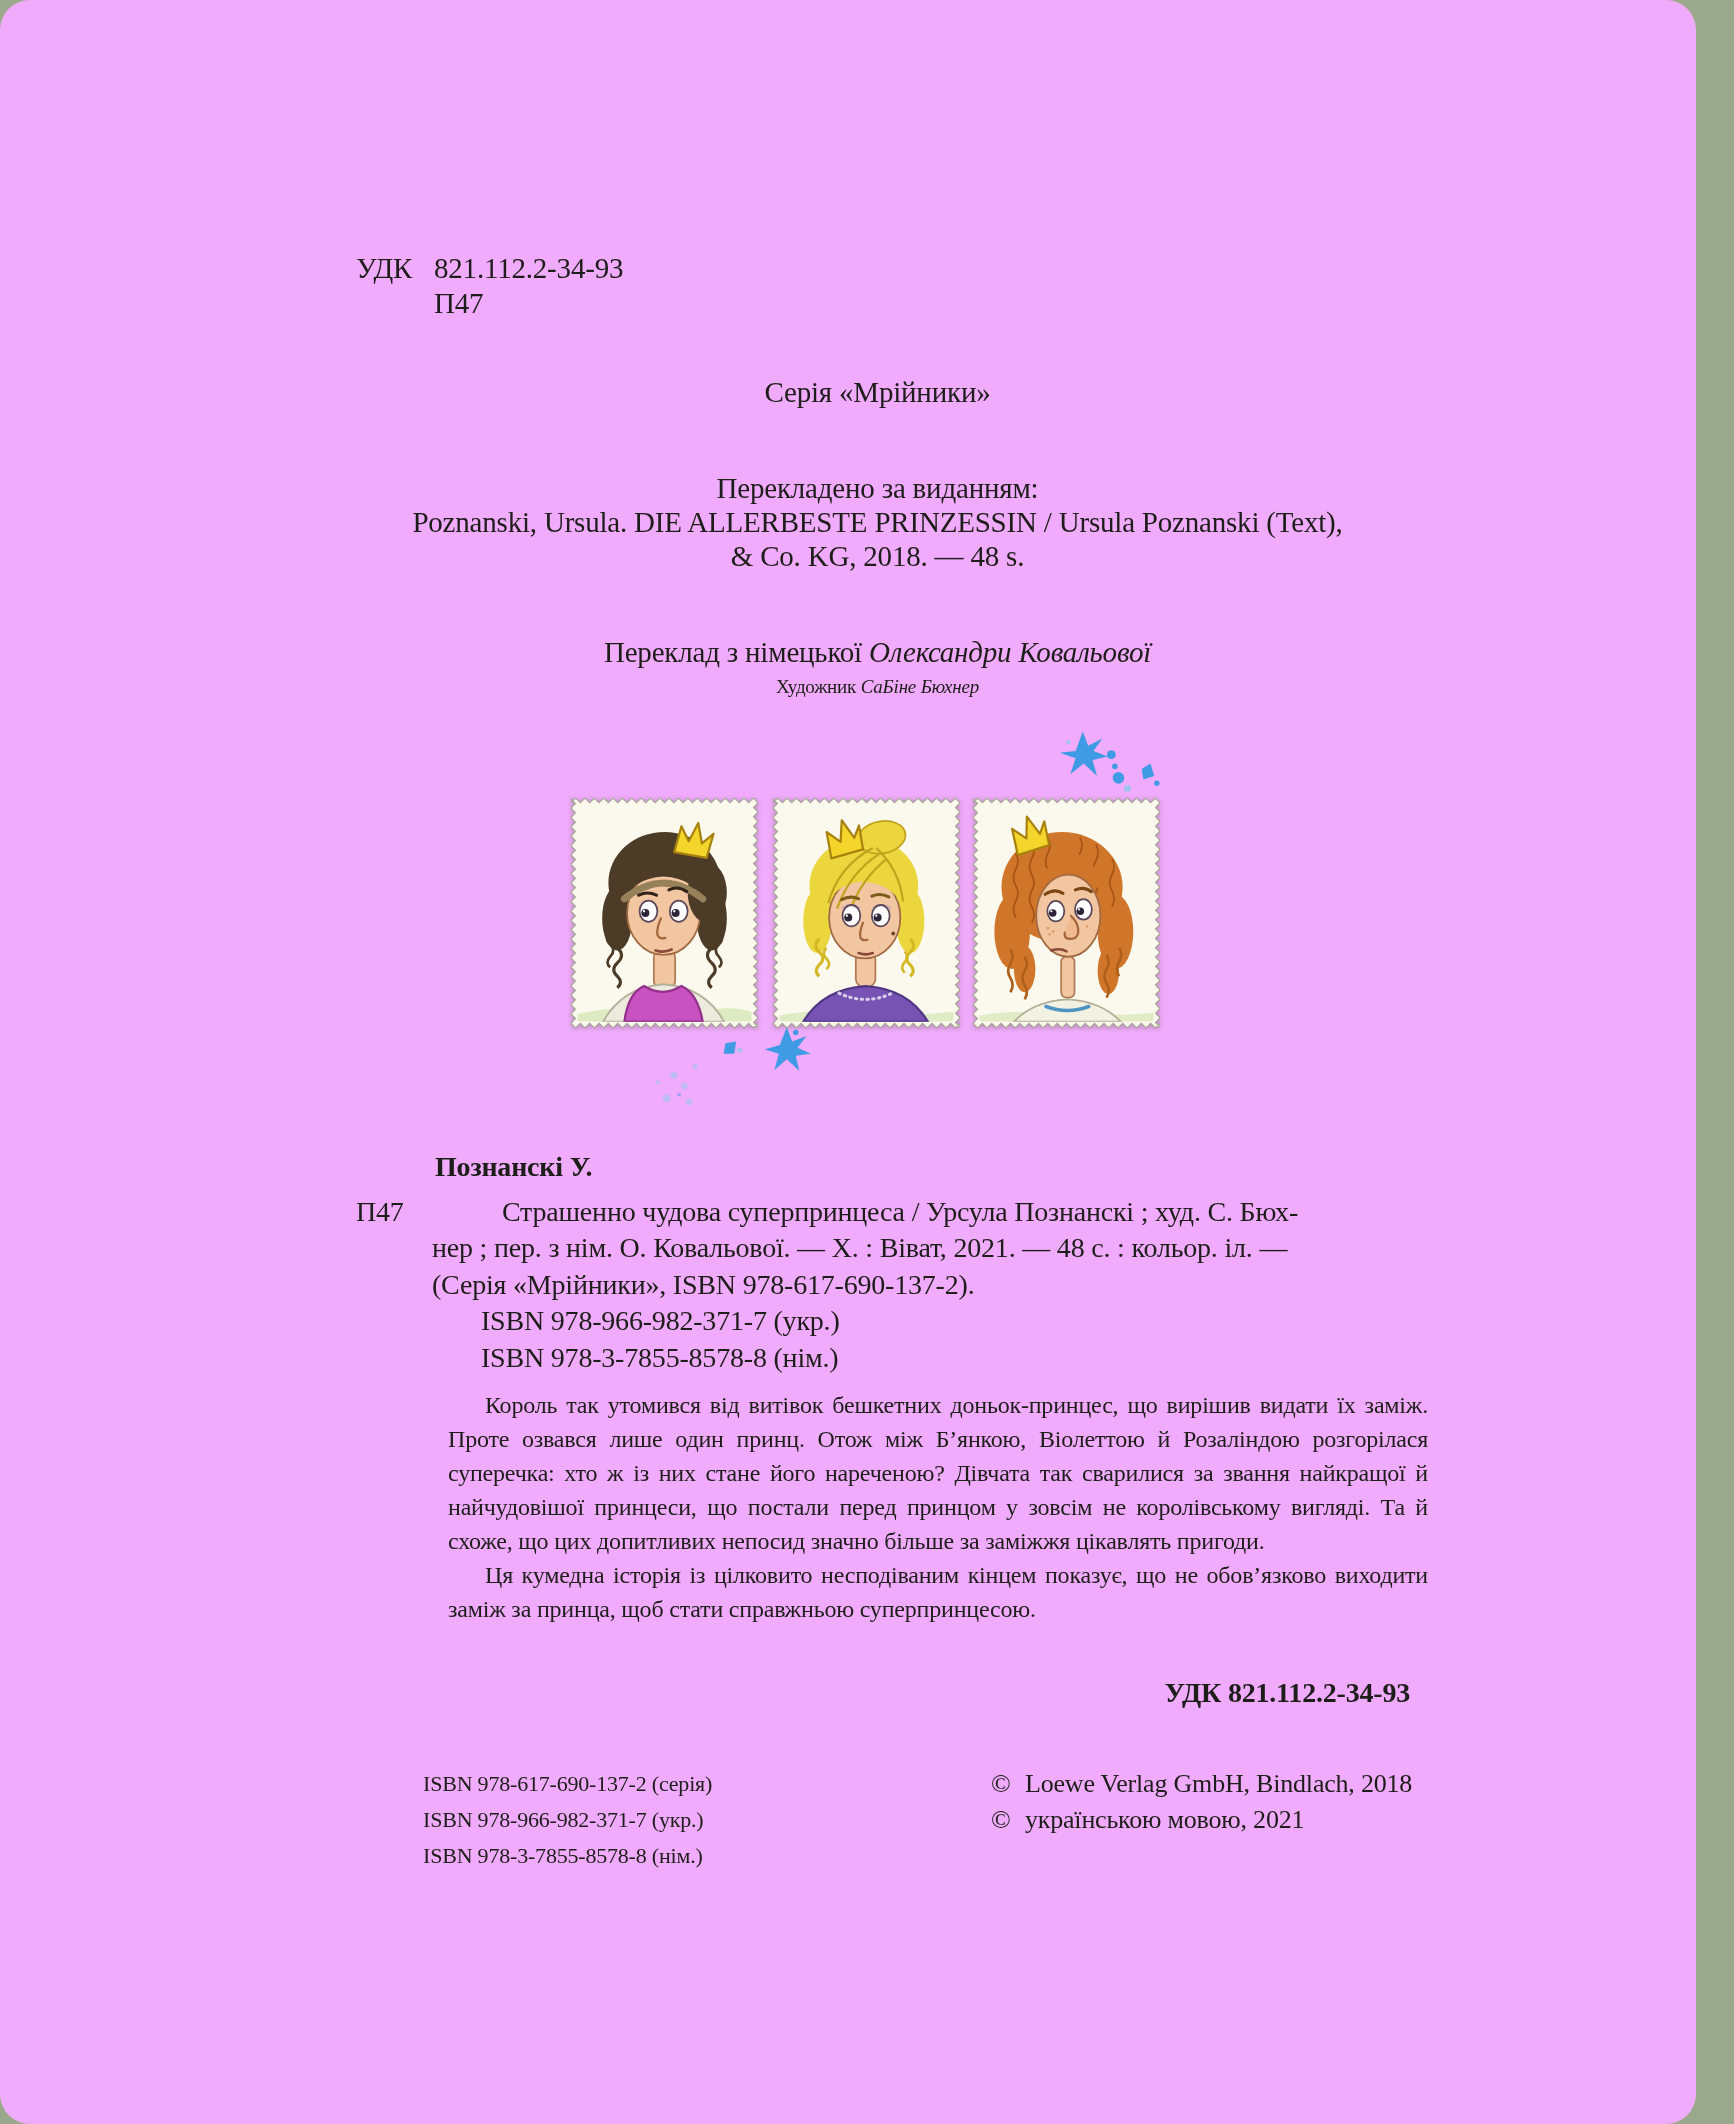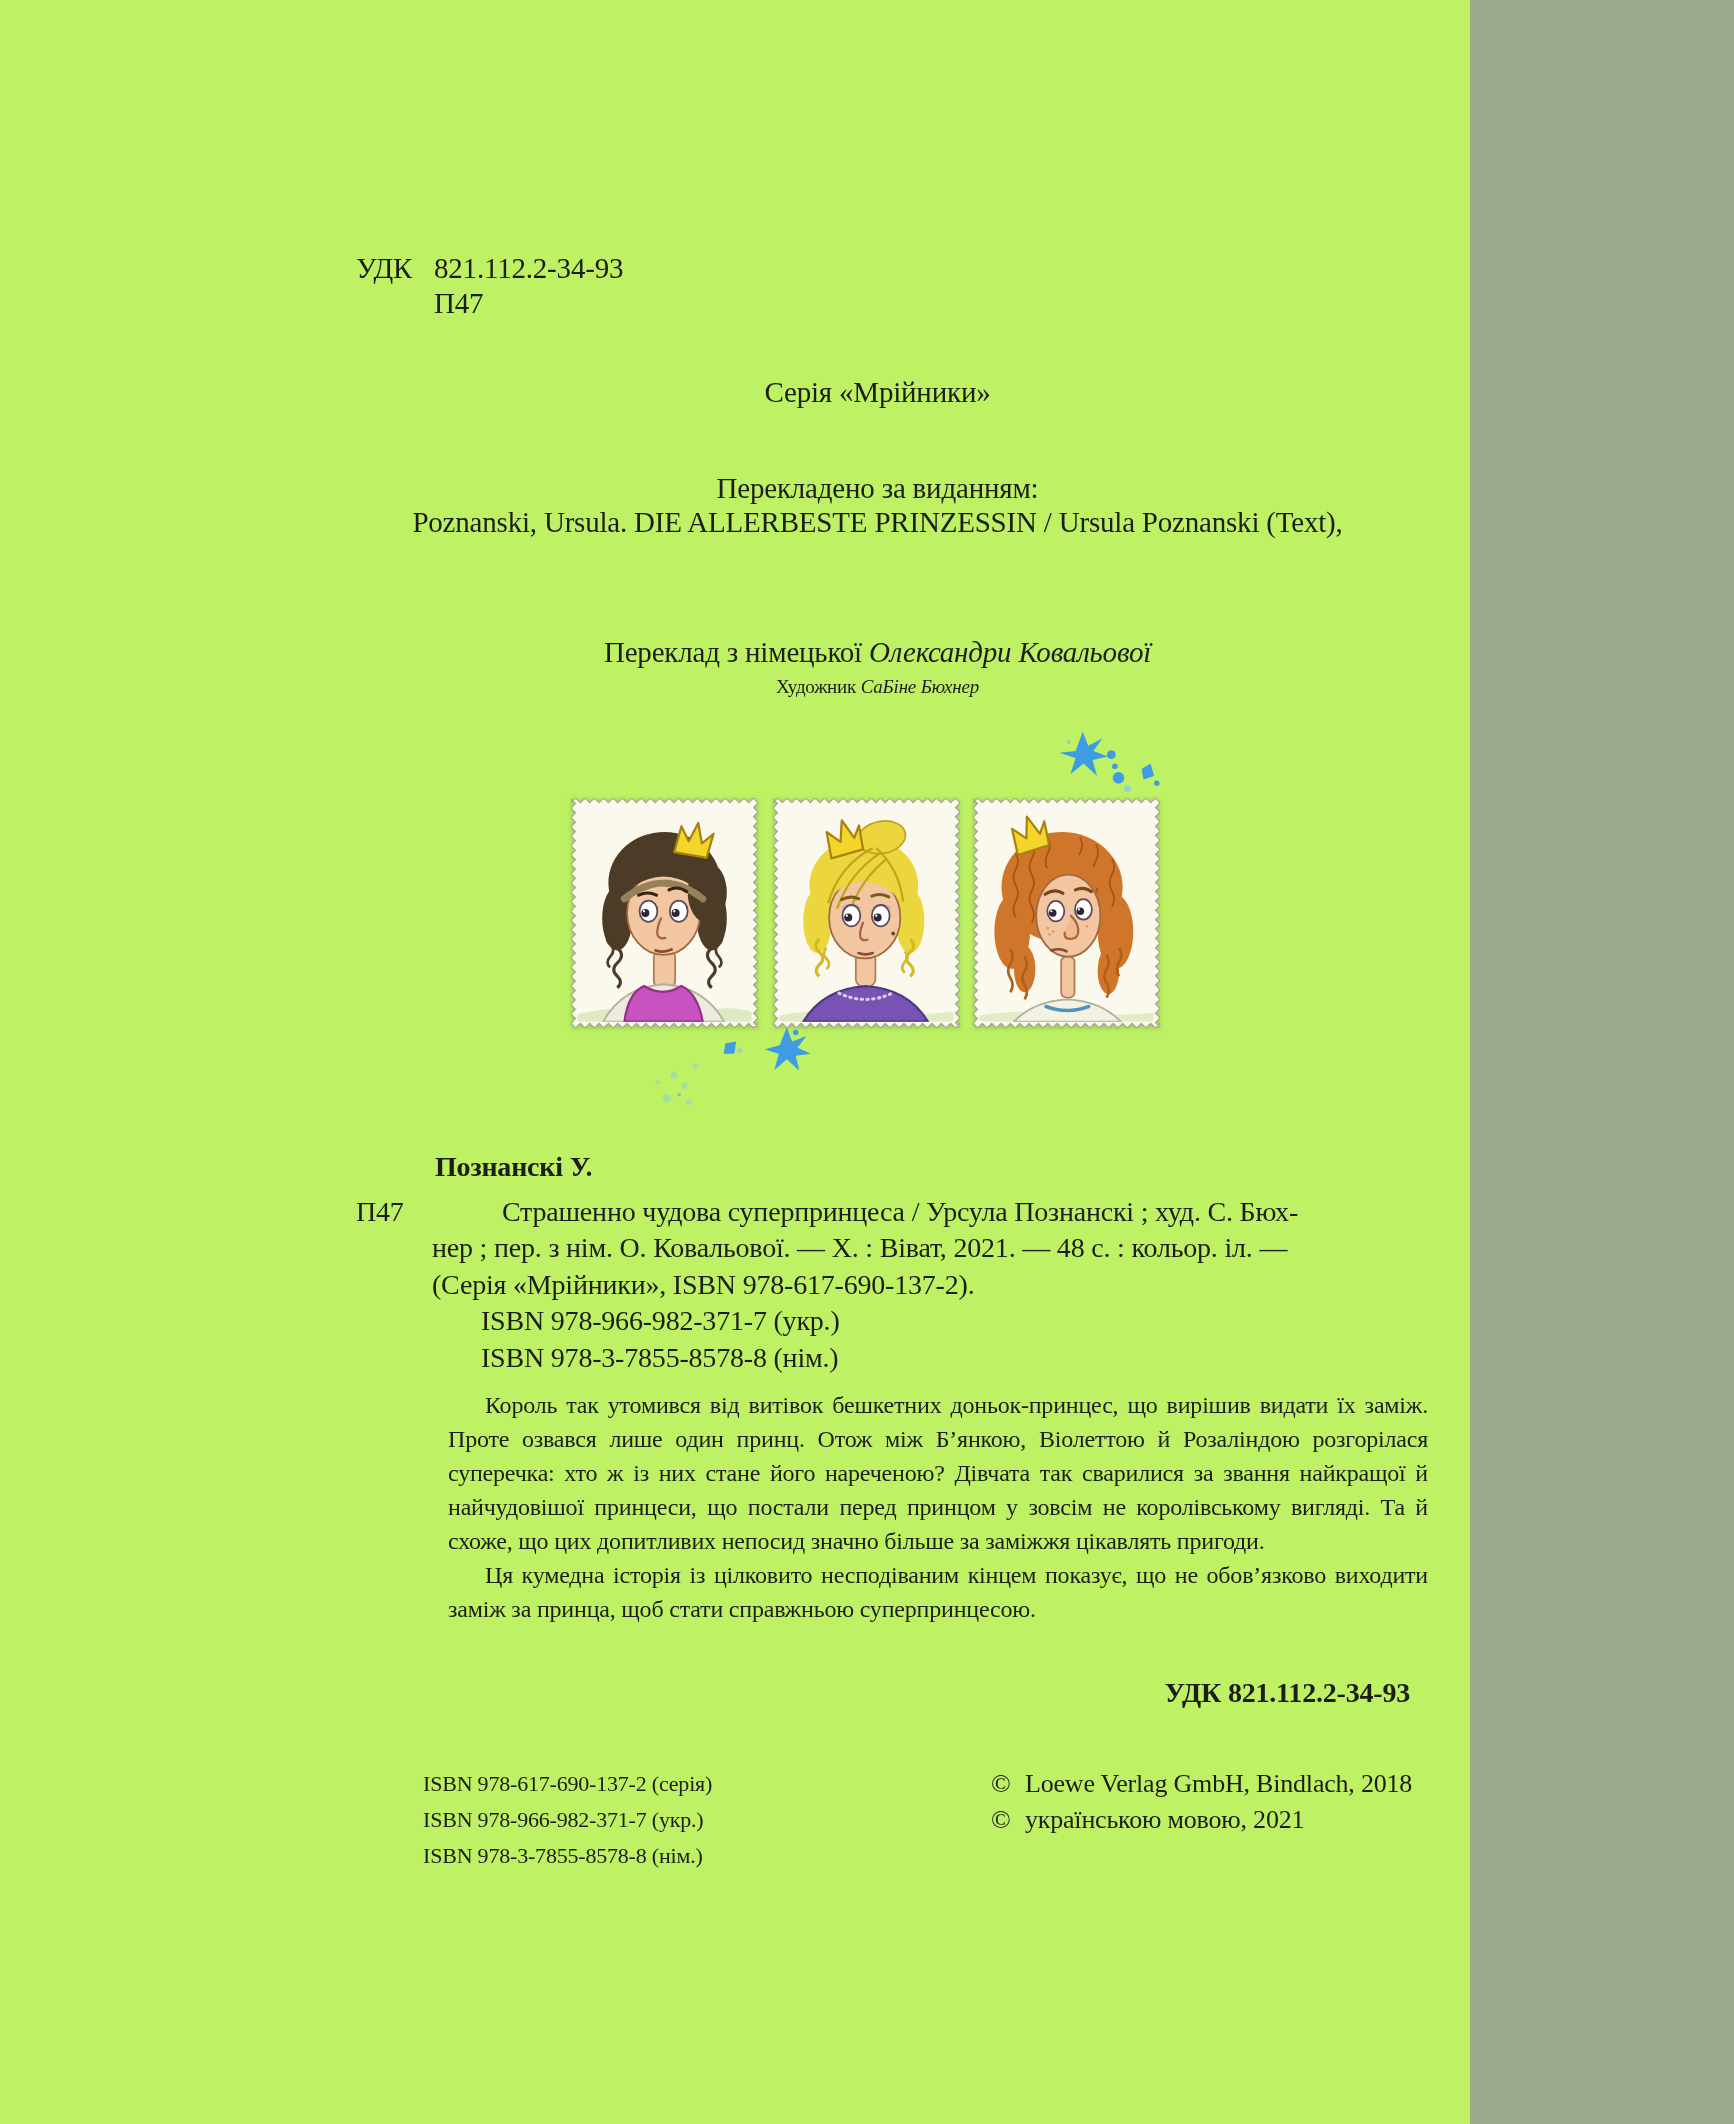--- a/index.html
+++ b/index.html
@@ -1,23 +1,24 @@
 <!DOCTYPE html>
 <html lang="uk" style="font-size:14.3px"><head>
 <meta charset="utf-8">
 <style>
   html,body{margin:0;padding:0;background:#9aa88c;}
   .page{
     position:relative;
-    width:1470px;height:2124px;
-    background:#bef264;
+    width:1696px;height:2124px;
+    background:#f0abfc;
     font-family:"Liberation Serif", serif;
     color:#1d1d1a;
     overflow:hidden;
     letter-spacing:-0.2px;
+    border-radius:30px;
   }
   .abs{position:absolute;}
   .nowrap{white-space:nowrap;}
 
   
   .udc-top{left:356px;top:251px;font-size:29px;line-height:35px;}
   .udc-top .udc-label{display:inline-block;width:78px;}
   .udc-top .code-line{margin-left:78px;}
 
   
@@ -70,20 +71,21 @@
       <span class="udc-label">УДК</span><span>821.112.2-34-93</span>
     </div>
     <div class="code-line">П47</div>
   </div>
 
   <div class="abs center-col series-line nowrap">Серія «Мрійники»</div>
 
   <div class="abs center-col source-block">
     <div class="nowrap">Перекладено за виданням:</div>
     <div class="nowrap">Poznanski, Ursula. DIE ALLERBESTE PRINZESSIN / Ursula Poznanski (Text),</div>
+    <div class="nowrap">&amp; Co. KG, 2018. — 48 s.</div>
   </div>
 
   <div class="abs center-col translator-line nowrap">
     <span>Переклад з німецької</span>
     <span class="ital">Олександри Ковальової</span>
   </div>
 
   <div class="abs center-col artist-line nowrap">
     <span>Художник</span>
     <span class="ital">СаБіне Бюхнер</span>

